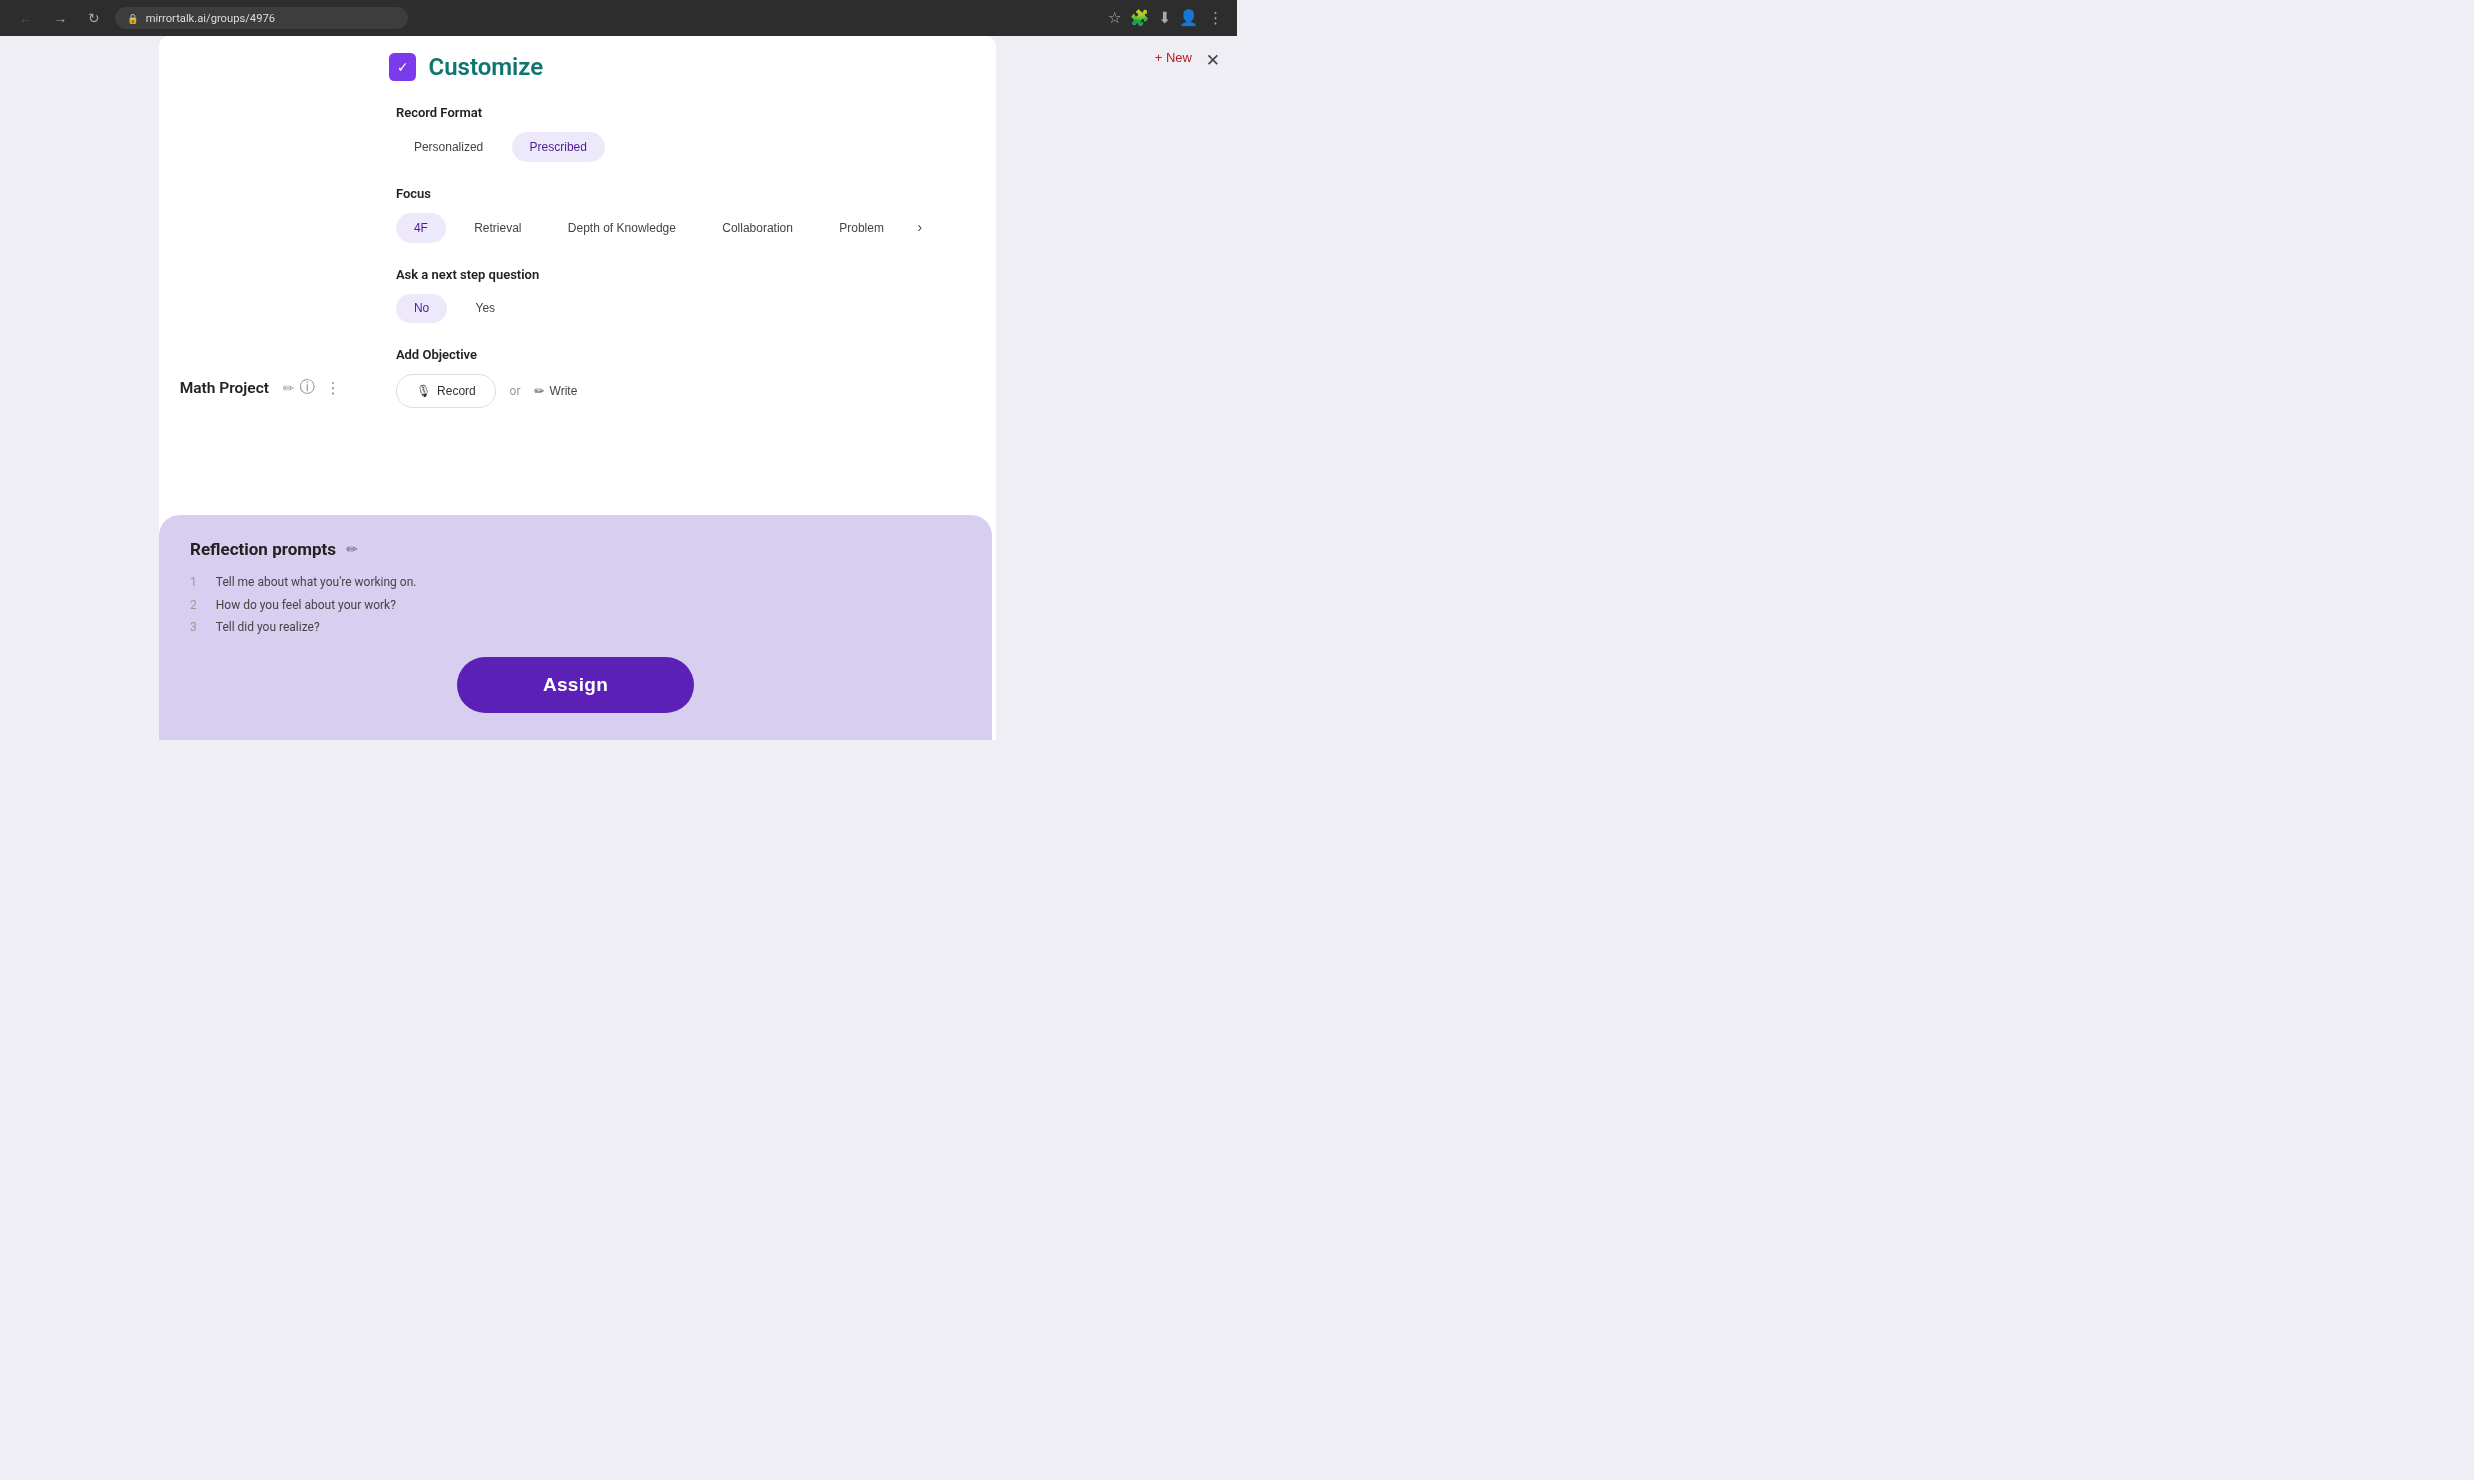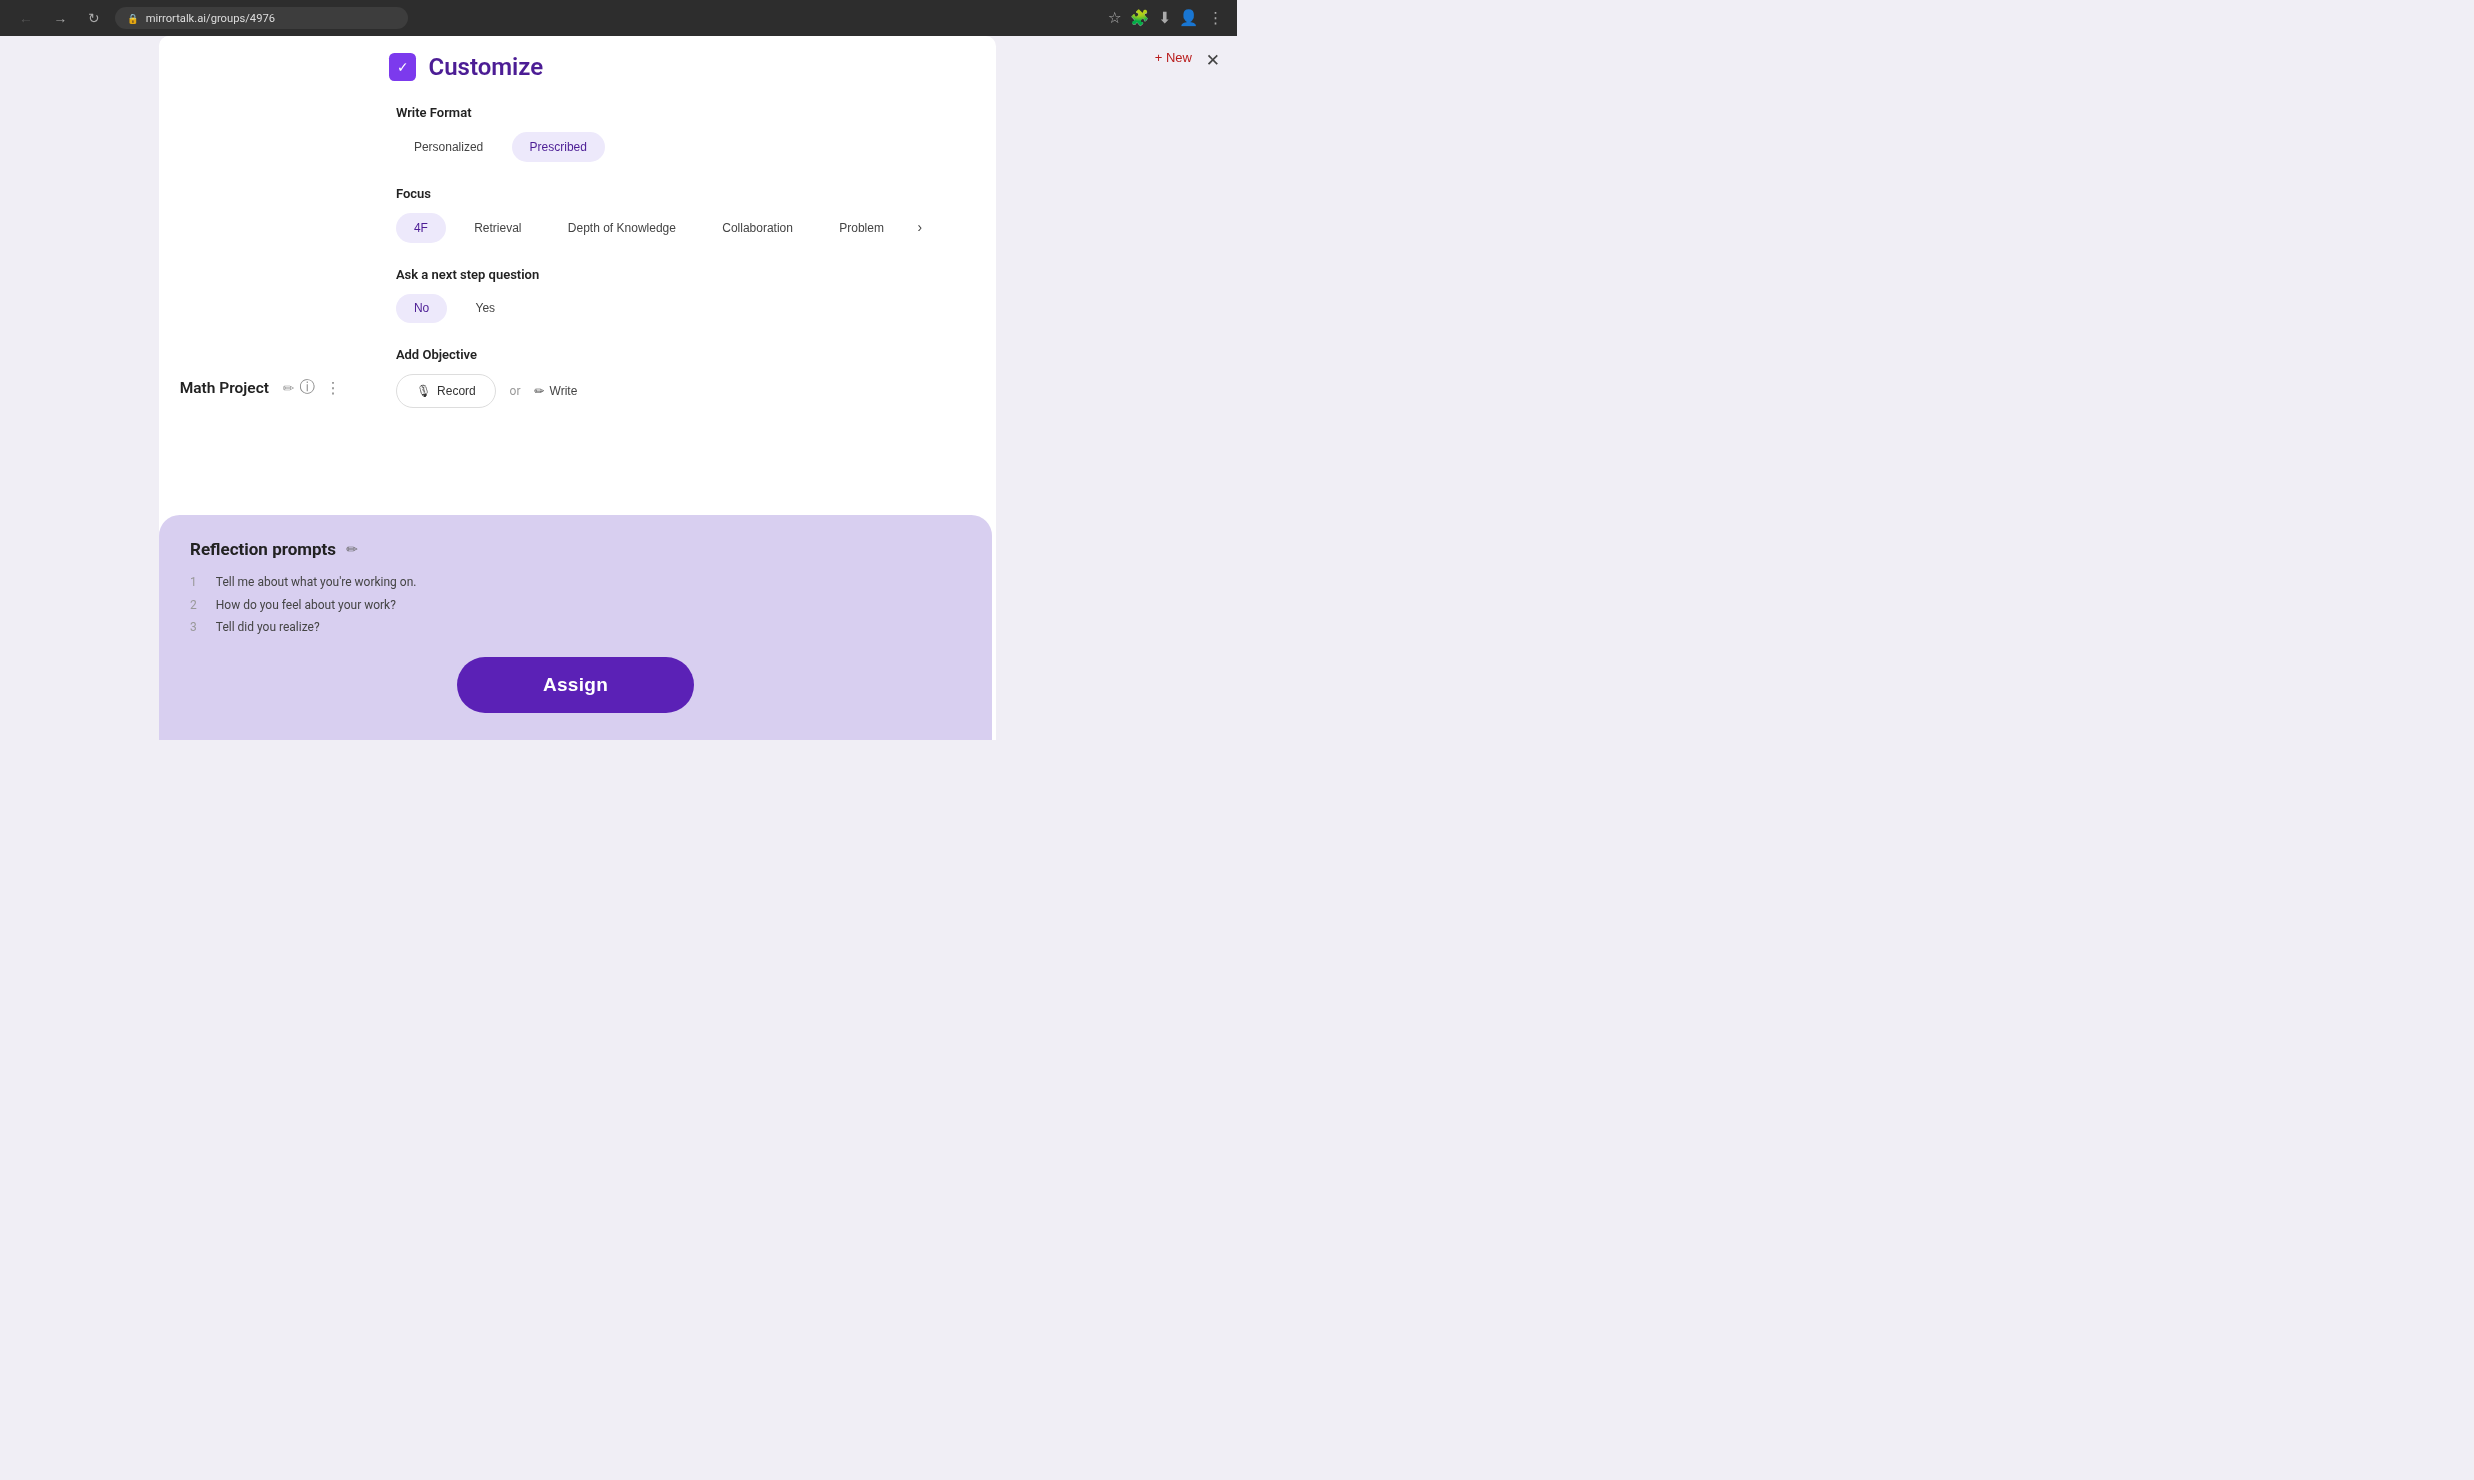--- a/index.html
+++ b/index.html
@@ -162,21 +162,21 @@
       display: flex;
       align-items: center;
       justify-content: center;
       color: white;
       font-size: 13.8px;
       flex-shrink: 0;
     }
     .customize-title {
       font-size: 24px;
       font-weight: 600;
-      color: #4c1d95;
+      color: #0f766e;
     }
 
     
     .section {
       margin-left: 6.9px;
       margin-bottom: 24px;
     }
     .section-label {
       font-size: 13px;
       font-weight: 600;
@@ -348,21 +348,21 @@
     <div class="content-scroll">
 
       <div class="customize-header">
         <div class="check-box">
           <span>✓</span>
         </div>
         <span class="customize-title">Customize</span>
       </div>
 
       <div class="section">
-        <div class="section-label">Write Format</div>
+        <div class="section-label">Record Format</div>
         <div class="pills-row">
           <button class="pill pill-default">Personalized</button>
           <button class="pill pill-active-light">Prescribed</button>
         </div>
       </div>
 
       <div class="section">
         <div class="section-label">Focus</div>
         <div class="pills-row">
           <button class="pill pill-active-light">4F</button>

